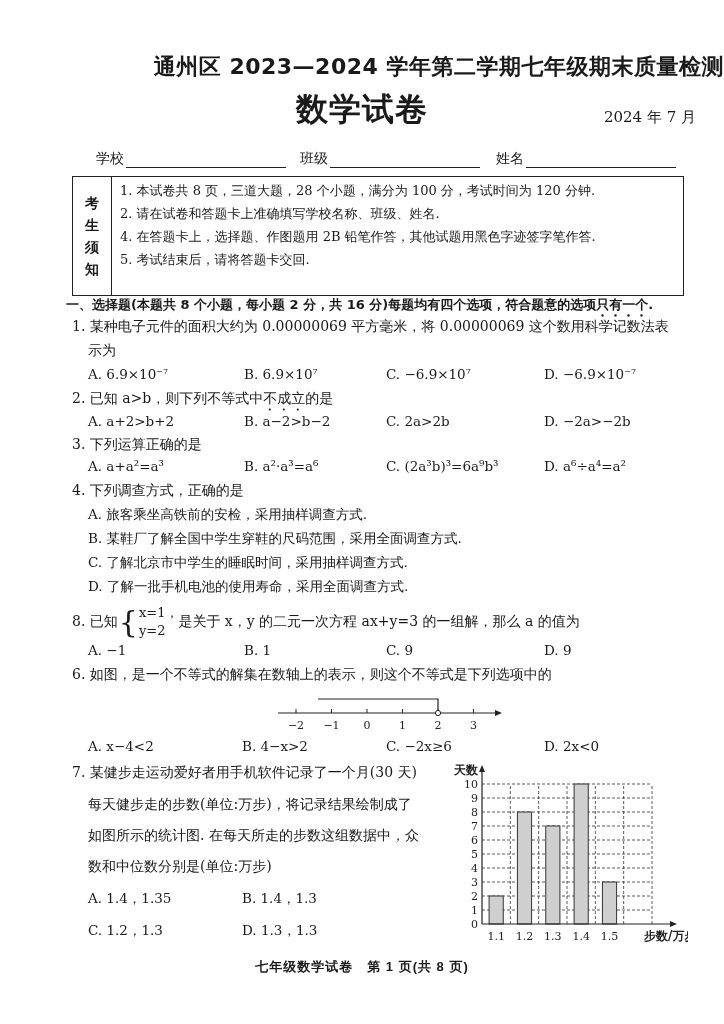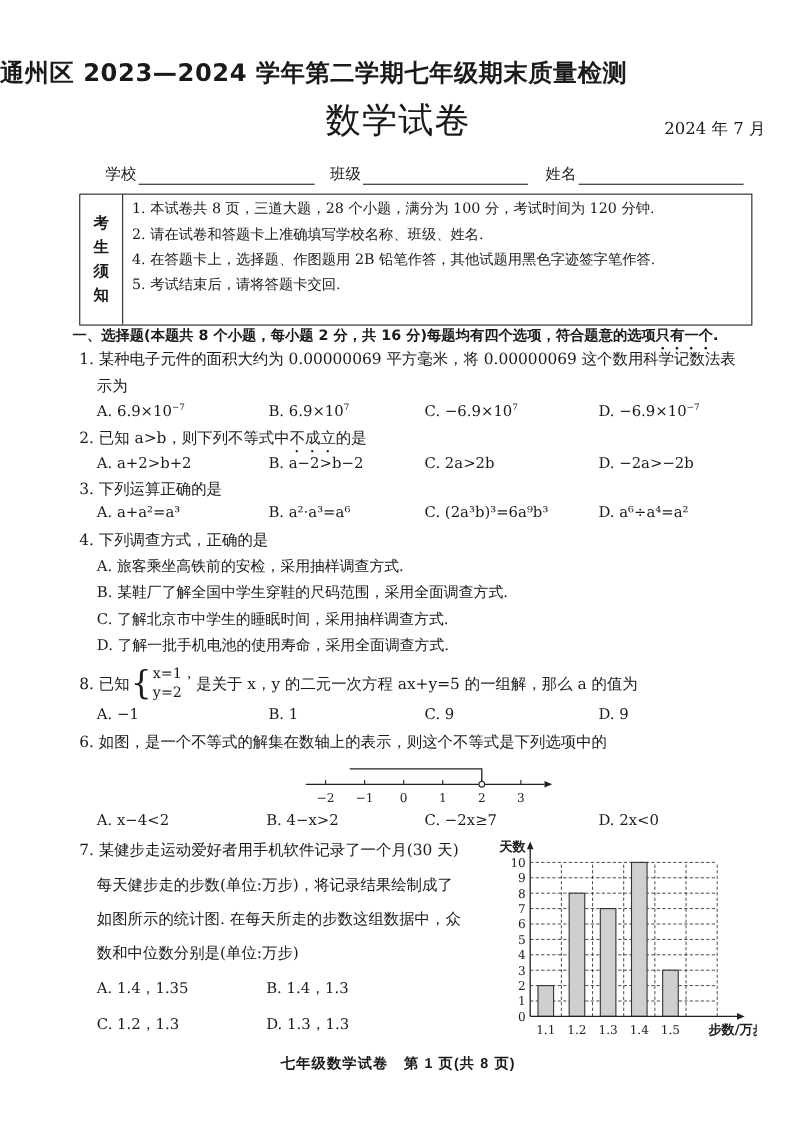--- a/index.html
+++ b/index.html
@@ -1,20 +1,20 @@
 <!DOCTYPE html>
 <html><head>
 <meta charset="utf-8">
 <style>
   html, body { margin:0; padding:0; background:#ffffff; }
   body { width:724px; height:1024px; position:relative; overflow:hidden;
          font-family:"DejaVu Serif", "Liberation Serif", serif; color:#1a1a1a; }
   .abs { position:absolute; }
-  .title { left:0; width:724px; top:52px; text-align:left; font-size:22px; font-weight:bold; letter-spacing:0.5px; font-family:"DejaVu Sans","Liberation Sans",sans-serif; }
-  .subtitle { left:0; width:724px; top:88px; text-align:center; font-size:32px; letter-spacing:1px; }
+  .title { left:0; width:724px; top:52px; text-align:right; font-size:22px; font-weight:bold; letter-spacing:0.5px; font-family:"DejaVu Sans","Liberation Sans",sans-serif; }
+  .subtitle { left:0; width:724px; top:88px; text-align:center; font-size:32px; letter-spacing:1px;font-weight:bold; }
   .date { right:28px; top:108px; font-size:15px; }
   .fields { top:150px; left:96px; font-size:14px; display:flex; align-items:flex-end; }
   .fields .lab { margin-right:2px; }
   .fields .line { display:inline-block; border-bottom:1px solid #222; height:16px; }
   .notice { left:72px; top:176px; width:610px; height:118px; border:1.5px solid #222; display:flex; }
   .notice .head { width:38px; border-right:1.5px solid #222; display:flex; flex-direction:column; justify-content:center; align-items:center; font-weight:bold; font-size:14px; line-height:22px; font-family:"DejaVu Sans","Liberation Sans",sans-serif; }
   .notice .items { padding:2px 8px; font-size:13px; line-height:23px; }
   .sec { left:66px; top:296px; font-size:13px; font-weight:bold; font-family:"DejaVu Sans","Liberation Sans",sans-serif; }
   .q { left:72px; font-size:14px; }
   .opt { font-size:13.5px; }
@@ -84,21 +84,21 @@
 <div class="abs opt" style="top:554px;left:88px">C. 了解北京市中学生的睡眠时间，采用抽样调查方式.</div>
 <div class="abs opt" style="top:578px;left:88px">D. 了解一批手机电池的使用寿命，采用全面调查方式.</div>
 
 <div class="abs q" style="top:604px;display:flex;align-items:center">
   <span>8. 已知</span>
   <span style="font-size:30px;line-height:36px;margin:0 1px;font-weight:200">{</span>
   <span class="brace">
     <div>x=1，</div>
     <div>y=2</div>
   </span>
-  <span>是关于 x，y 的二元一次方程 ax+y=5 的一组解，那么 a 的值为</span>
+  <span>是关于 x，y 的二元一次方程 ax+y=3 的一组解，那么 a 的值为</span>
 </div>
 <div class="abs opt" style="top:642px;left:88px">A. −1</div>
 <div class="abs opt" style="top:642px;left:244px">B. 1</div>
 <div class="abs opt" style="top:642px;left:386px">C. 9</div>
 <div class="abs opt" style="top:642px;left:544px">D. 9</div>
 
 <div class="abs q" style="top:666px">6. 如图，是一个不等式的解集在数轴上的表示，则这个不等式是下列选项中的</div>
 <svg class="abs" style="left:270px;top:688px" width="240" height="46">
   <g id="nl">
       <line x1="8" y1="25" x2="225" y2="25" stroke="#222" stroke-width="1.2"></line>
@@ -114,21 +114,21 @@
       <line x1="168" y1="21" x2="168" y2="25" stroke="#222" stroke-width="1"></line>
       <text x="168" y="41" text-anchor="middle" font-size="11" fill="#222">2</text>
       <line x1="203.5" y1="21" x2="203.5" y2="25" stroke="#222" stroke-width="1"></line>
       <text x="203.5" y="41" text-anchor="middle" font-size="11" fill="#222">3</text>
       <polyline points="168,23 168,11 48,11" fill="none" stroke="#222" stroke-width="1.2"></polyline>
       <circle cx="168" cy="25" r="2.6" fill="#fff" stroke="#222" stroke-width="1"></circle>
     </g>
 </svg>
 <div class="abs opt" style="top:738px;left:88px">A. x−4&lt;2</div>
 <div class="abs opt" style="top:738px;left:242px">B. 4−x&gt;2</div>
-<div class="abs opt" style="top:738px;left:386px">C. −2x≥7</div>
+<div class="abs opt" style="top:738px;left:386px">C. −2x≥6</div>
 <div class="abs opt" style="top:738px;left:544px">D. 2x&lt;0</div>
 
 <div class="abs q" style="top:764px">7. 某健步走运动爱好者用手机软件记录了一个月(30 天)</div>
 <div class="abs q" style="top:796px;left:88px">每天健步走的步数(单位:万步)，将记录结果绘制成了</div>
 <div class="abs q" style="top:827px;left:88px">如图所示的统计图. 在每天所走的步数这组数据中，众</div>
 <div class="abs q" style="top:858px;left:88px">数和中位数分别是(单位:万步)</div>
 <div class="abs opt" style="top:890px;left:88px">A. 1.4，1.35</div>
 <div class="abs opt" style="top:890px;left:242px">B. 1.4，1.3</div>
 <div class="abs opt" style="top:922px;left:88px">C. 1.2，1.3</div>
 <div class="abs opt" style="top:922px;left:242px">D. 1.3，1.3</div>

